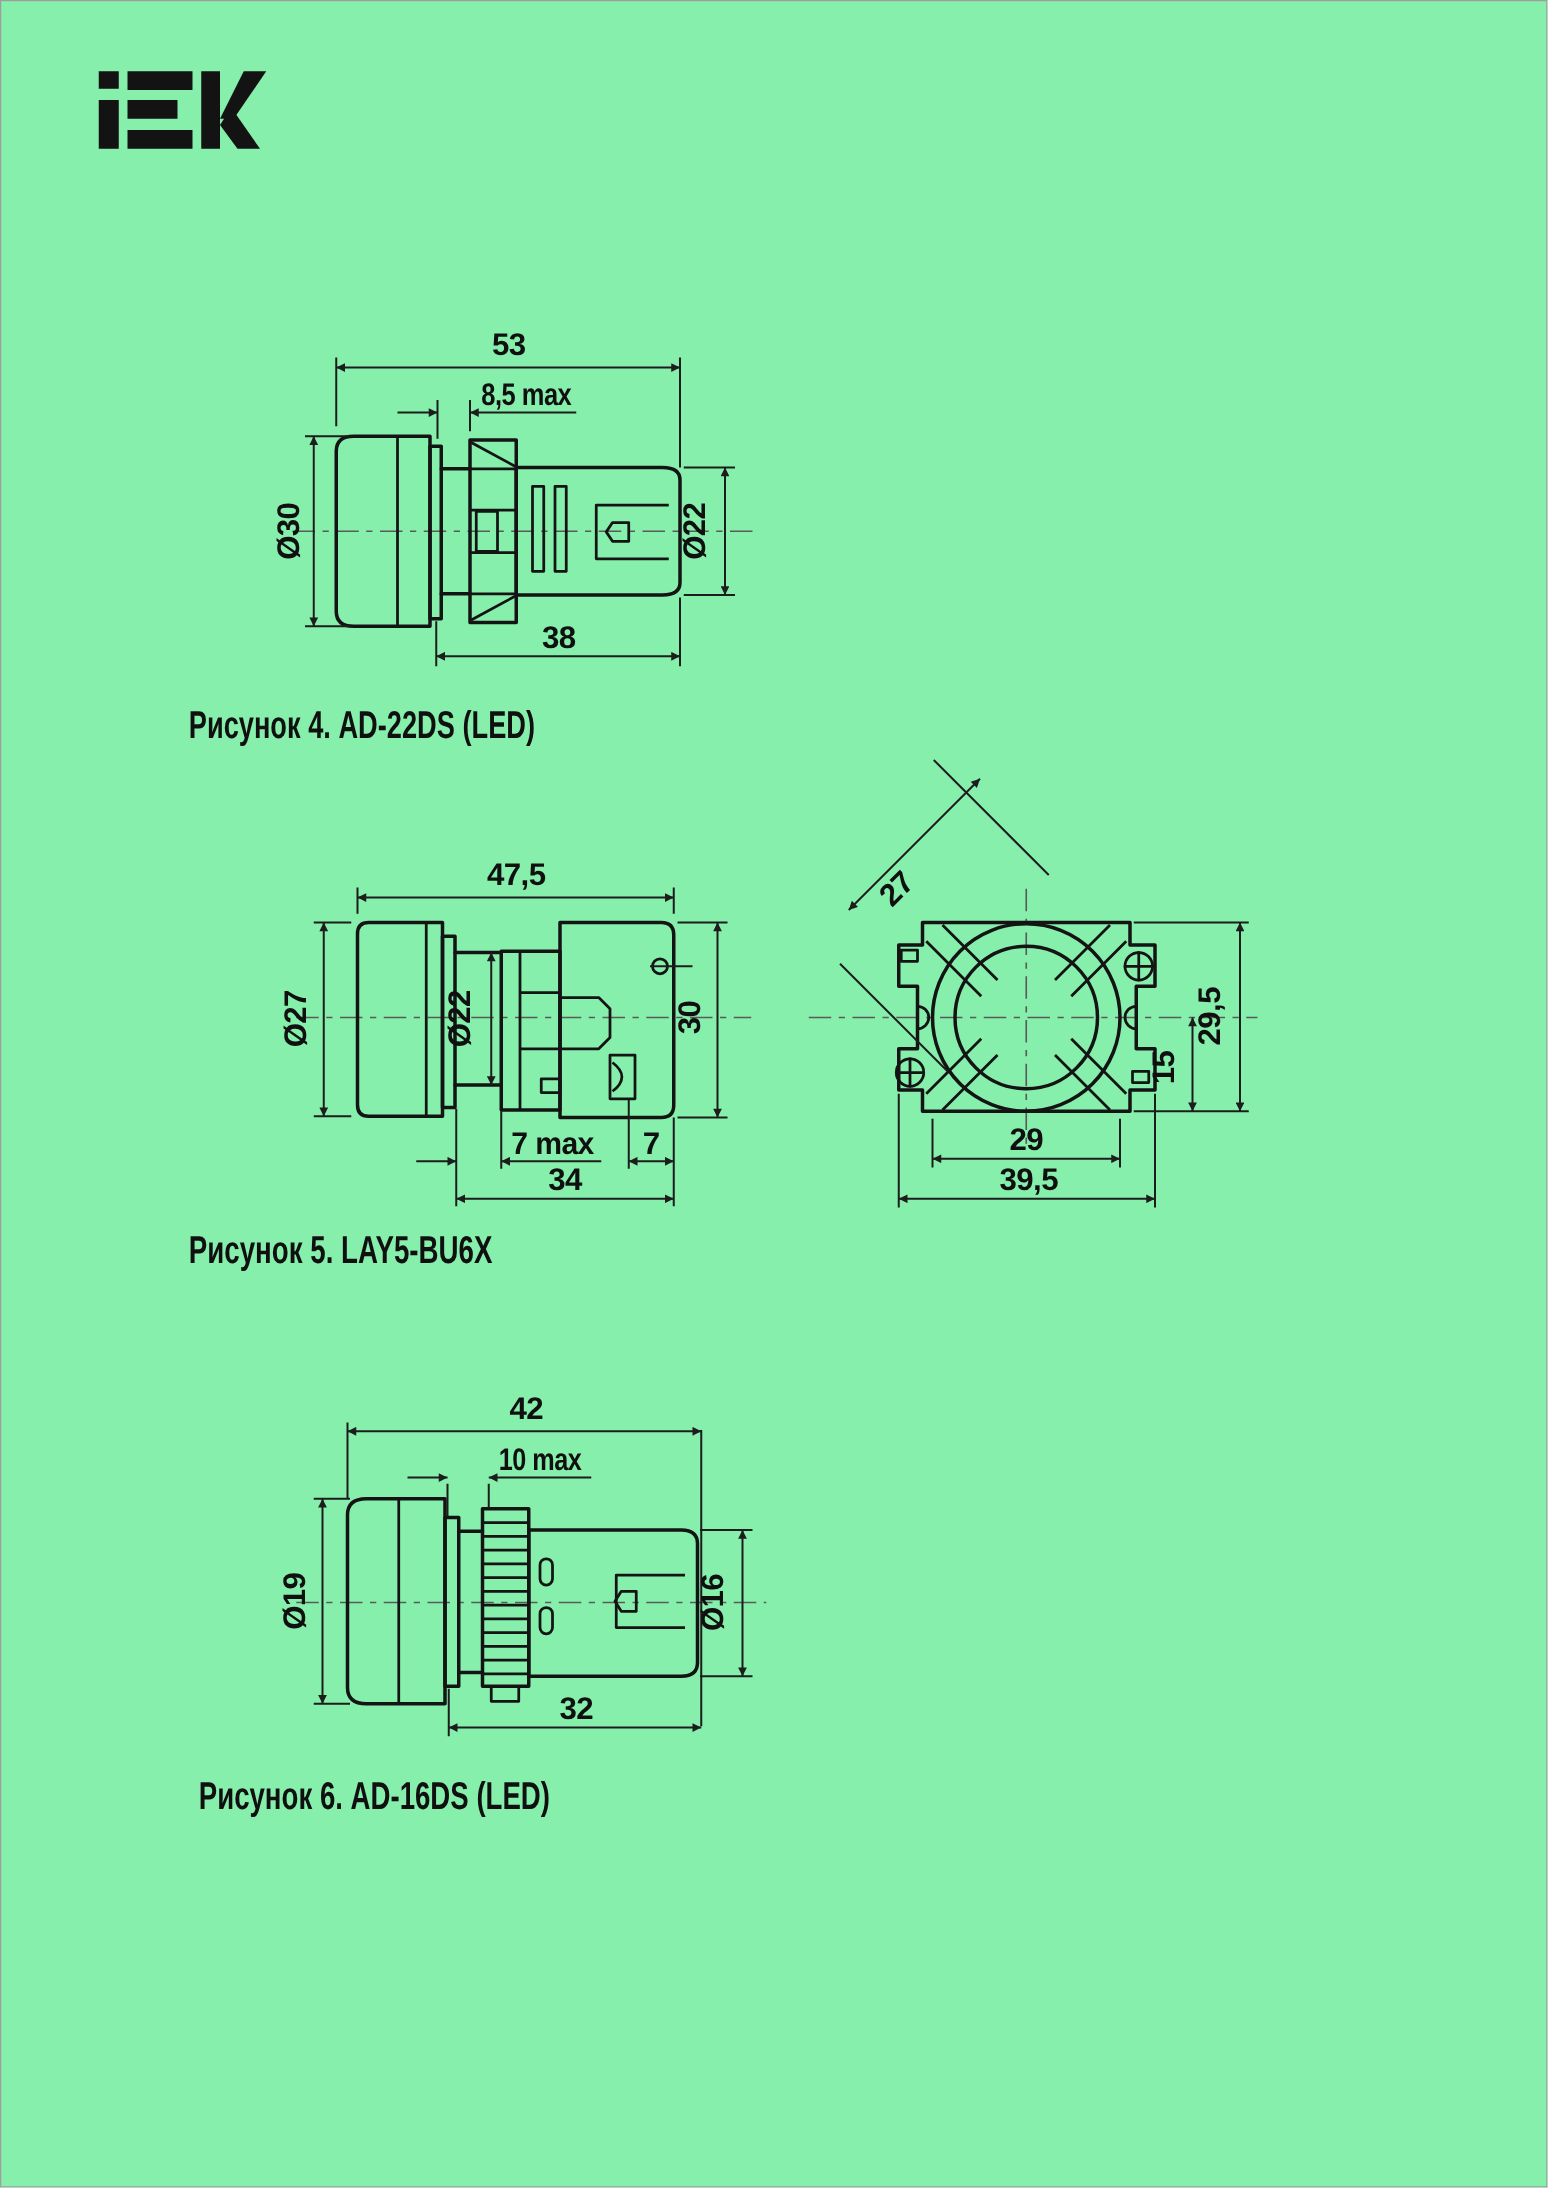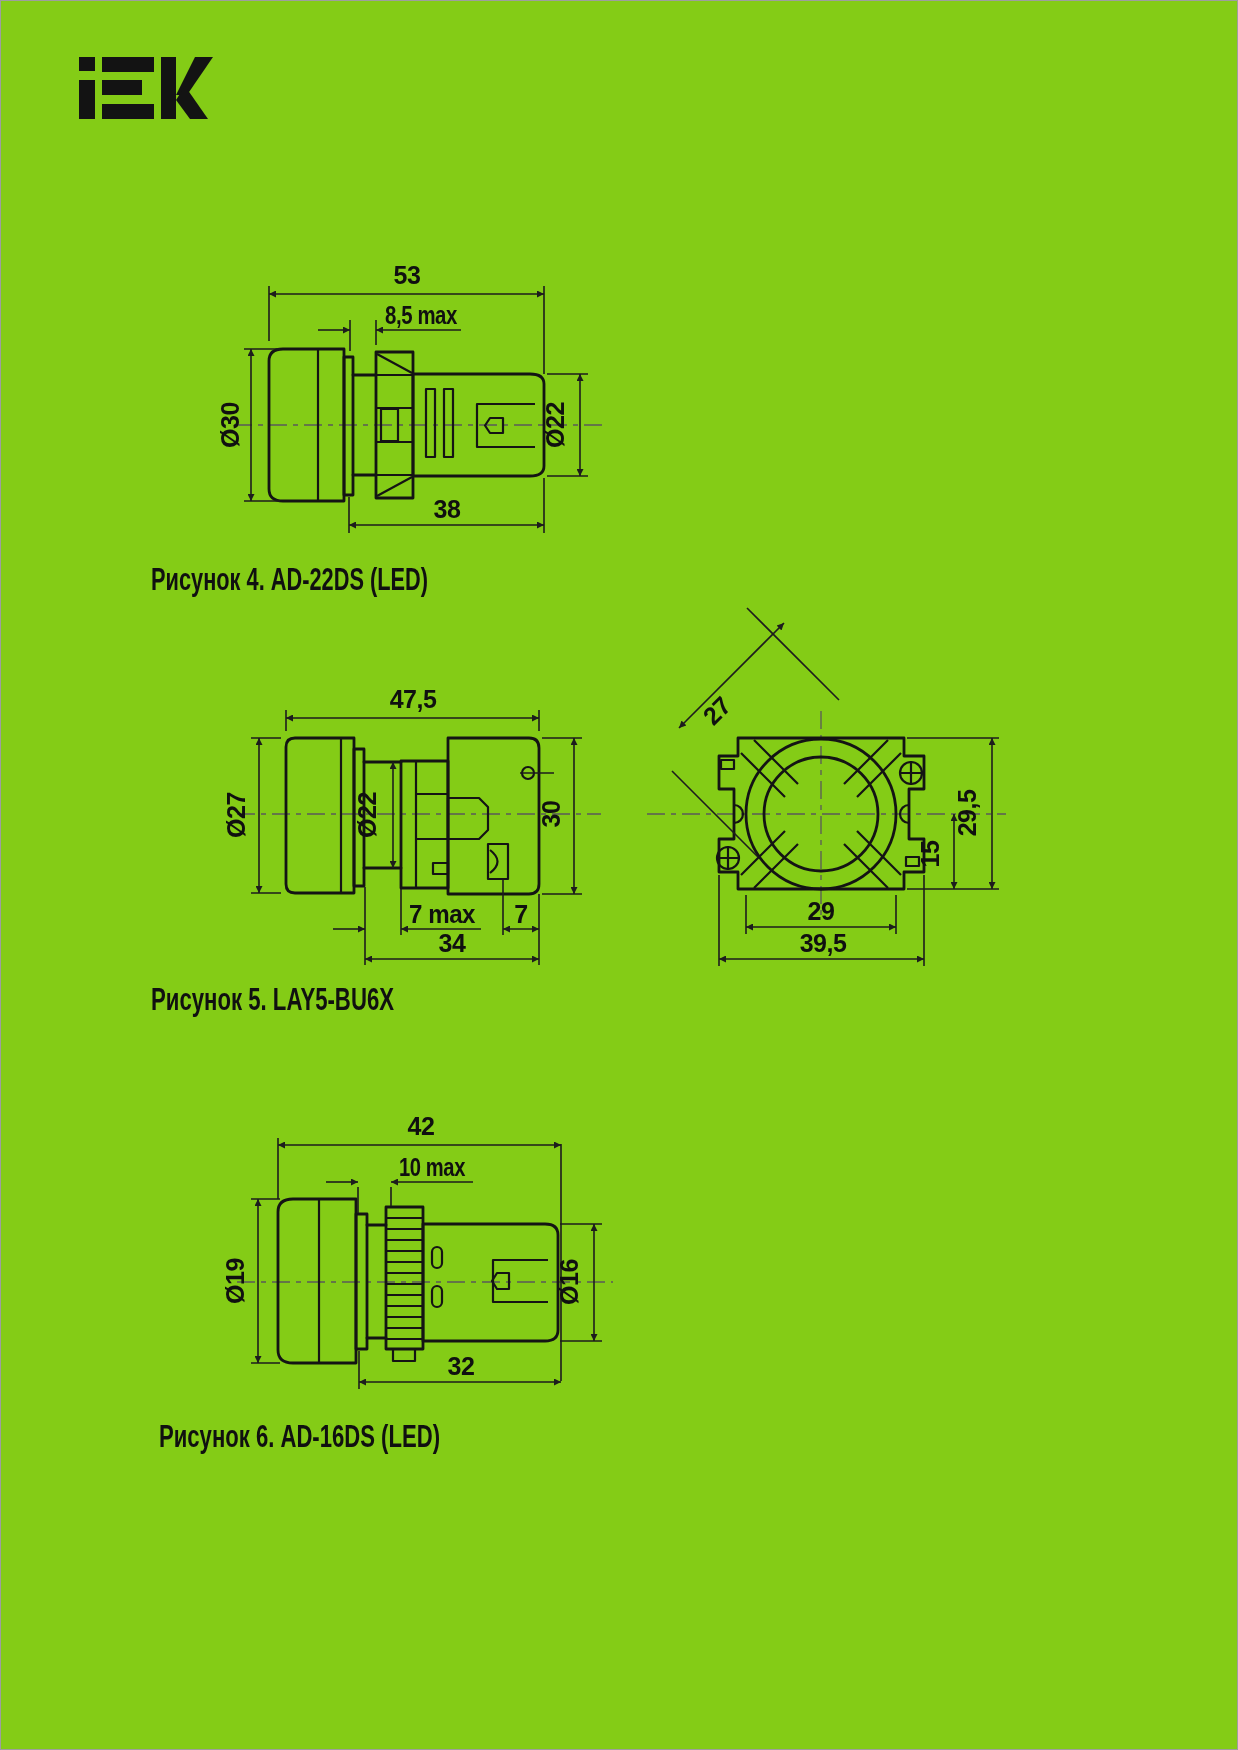--- a/index.html
+++ b/index.html
@@ -1,19 +1,19 @@
 <!DOCTYPE html>
 <html><head>
 <meta charset="utf-8">
 <style>
   html,body{margin:0;padding:0;background:#e8e8e8;}
   .page{
     position:relative;
     width:1238px;height:1750px;
-    background:#84cc16;
+    background:#86efac;
     border:1px solid #9e9e9e;
     box-sizing:border-box;
     margin:0 auto;
     overflow:hidden;
     font-family:"Liberation Sans", sans-serif;
   }
   svg{position:absolute;left:0;top:0;}
   .outl{stroke:#141414;stroke-width:2.8;fill:none;stroke-linejoin:round;stroke-linecap:round;}
   .outl2{stroke:#141414;stroke-width:2.2;fill:none;stroke-linejoin:round;}
   .dimln{stroke:#1d1d1d;stroke-width:1.6;fill:none;}

